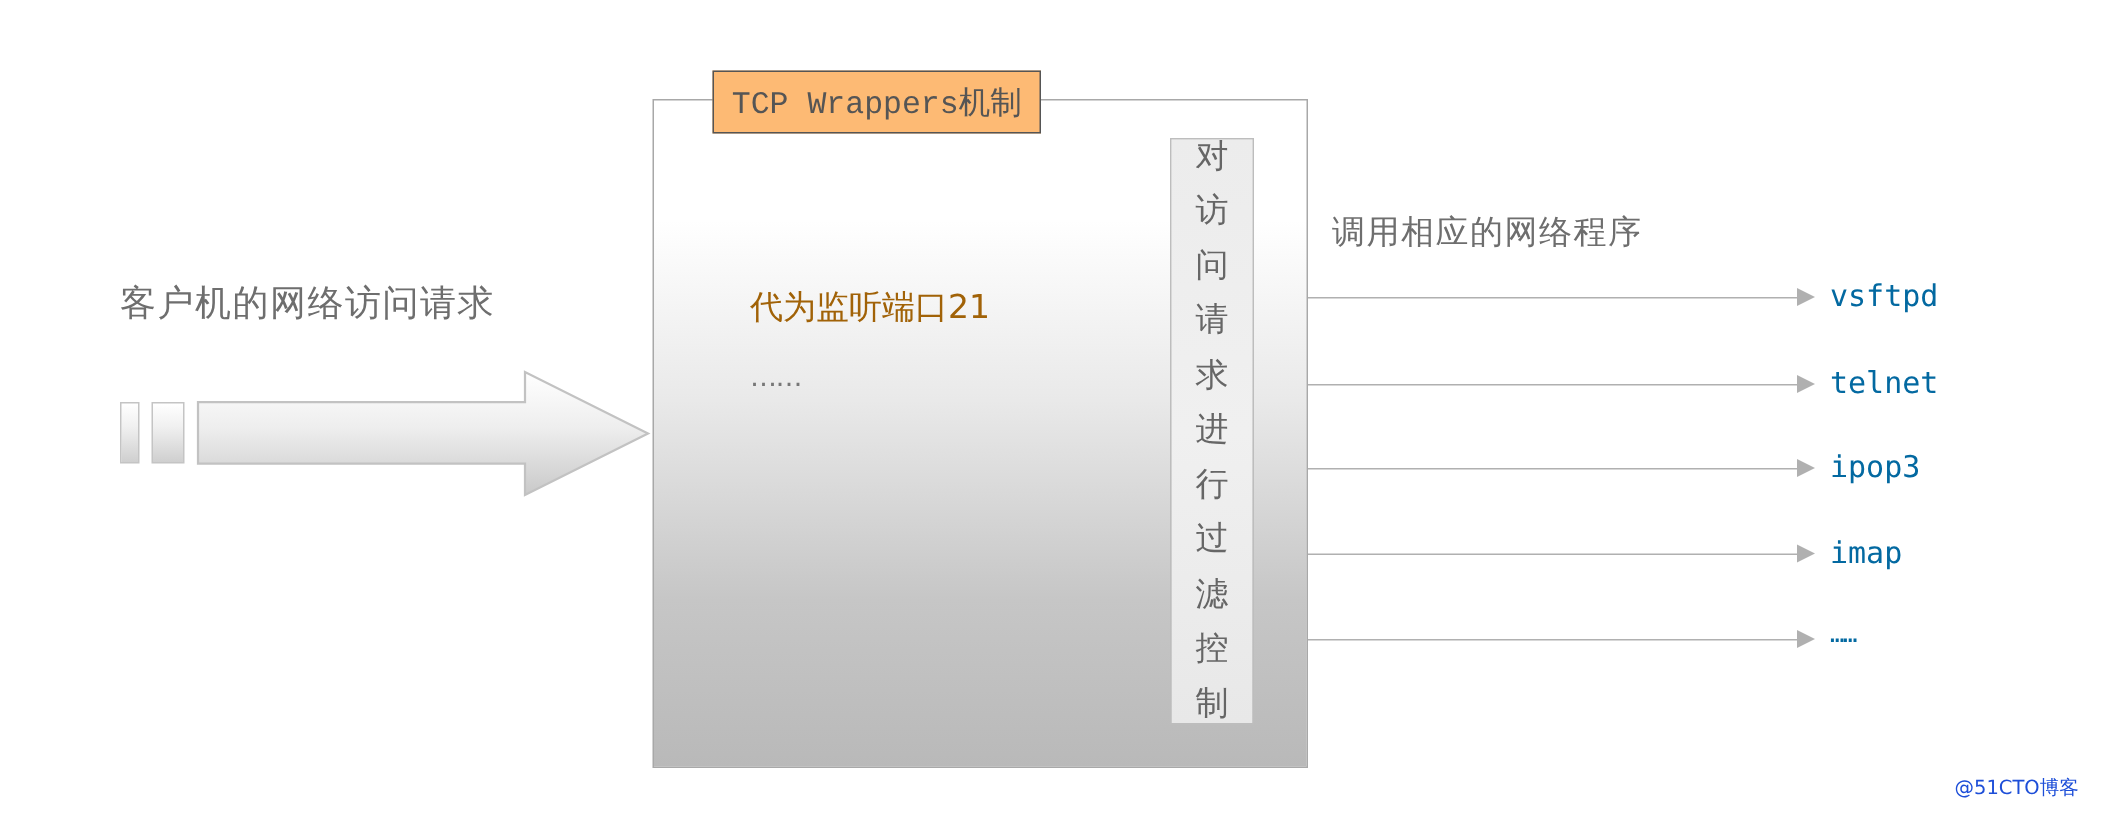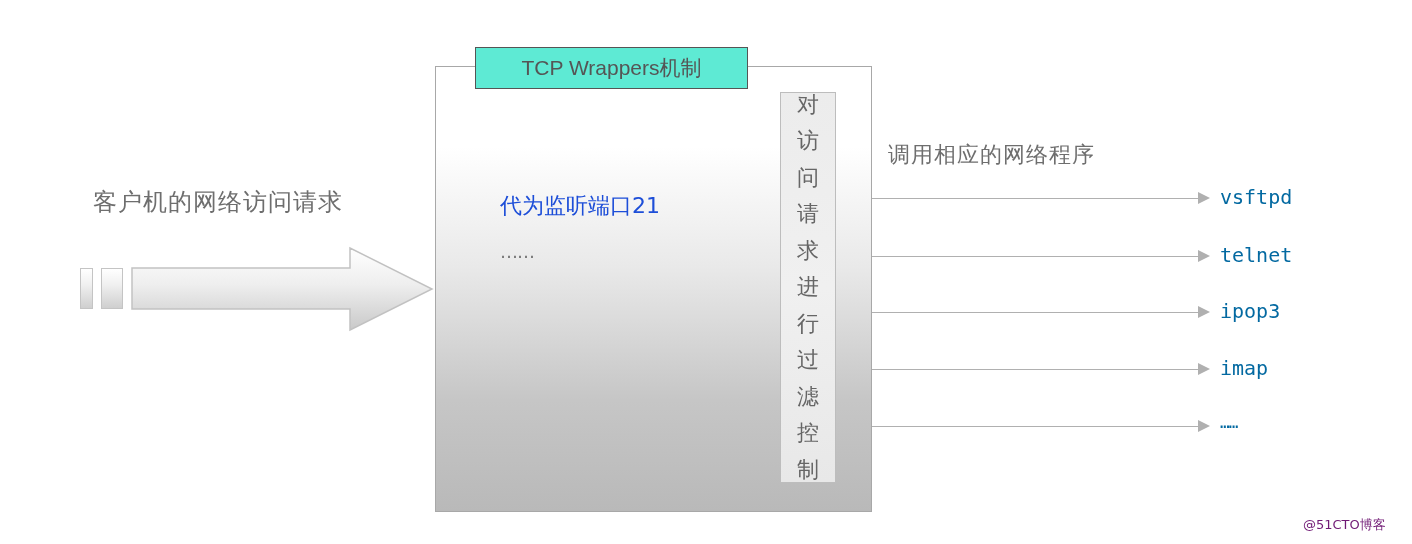--- a/index.html
+++ b/index.html
@@ -4,42 +4,42 @@
 <style>
   html, body { margin: 0; padding: 0; }
   body {
     width: 1412px; height: 544px; position: relative; overflow: hidden;
     background: #ffffff;
     font-family: "DejaVu Sans", sans-serif;
     color: #6a6a6a;
   }
   .abs { position: absolute; }
   .client-label {
-    left: 93px; top: 186px; font-size: 24px; letter-spacing: 1px; color: #6e6e6e;
+    left: 80px; top: 186px; font-size: 24px; letter-spacing: 1px; color: #6e6e6e;
     white-space: nowrap;
   }
   .bar {
     border: 1.5px solid #c4c4c4;
     background: linear-gradient(180deg, #ffffff 0%, #f0f0f0 40%, #cfcfcf 100%);
     box-sizing: border-box;
   }
   .outer-box {
     left: 435px; top: 66px; width: 437px; height: 446px;
     border: 1.5px solid #a8a8a8; box-sizing: border-box;
     background: linear-gradient(180deg, #ffffff 0%, #ffffff 18%, #e9e9e9 45%, #c6c6c6 75%, #b9b9b9 100%);
   }
   .title-box {
-    left: 475px; top: 47px; width: 273px; height: 42px;
-    border: 1.5px solid #555; background: #5eead4; box-sizing: border-box;
-    font-family: Liberation Sans, sans-serif; font-size: 21px; color: #555;
+    left: 475px; top: 47px; width: 219px; height: 42px;
+    border: 1.5px solid #555; background: #fdba74; box-sizing: border-box;
+    font-family: Liberation Mono, monospace; font-size: 21px; color: #555;
     display: flex; align-items: center; justify-content: center; white-space: nowrap;
   }
   .port-list { left: 500px; top: 180px; }
   .port-item {
-    font-size: 22px; color: #1d4ed8; height: 52px; line-height: 52px; white-space: nowrap;
+    font-size: 22px; color: #a16207; height: 52px; line-height: 52px; white-space: nowrap;
     font-family: "DejaVu Sans", sans-serif;
   }
   .port-item.ellipsis { font-size: 18px; letter-spacing: -1px; height: 40px; line-height: 40px; color: #777; }
   .filter-box {
     left: 780px; top: 92px; width: 56px; height: 391px;
     background: linear-gradient(180deg, #ececec 0%, #f0f0f0 50%, #e8e8e8 100%);
     border: 1px solid #bdbdbd; box-sizing: border-box;
     display: flex; flex-direction: column; align-items: center; justify-content: center;
   }
   .filter-char { font-size: 22px; line-height: 36.5px; color: #666; }
@@ -48,21 +48,21 @@
   }
   .prog-line { left: 872px; height: 0; width: 330px; border-top: 1.5px solid #b0b0b0; }
   .prog-head {
     width: 0; height: 0; border-top: 6px solid transparent; border-bottom: 6px solid transparent;
     border-left: 12px solid #b0b0b0;
   }
   .prog-name {
     left: 1220px; font-family: "DejaVu Sans Mono", monospace; font-size: 20px; color: #0369a1; white-space: nowrap;
   }
   .watermark {
-    left: 1303px; top: 516px; font-size: 13px; color: #701a75; white-space: nowrap;
+    left: 1303px; top: 516px; font-size: 13px; color: #1d4ed8; white-space: nowrap;
   }
 </style>
 </head>
 <body>
 
 <div class="abs client-label">客户机的网络访问请求</div>
 
 <div class="abs bar" style="left:80px; top:268px; width:13px; height:41px;"></div>
 <div class="abs bar" style="left:101px; top:268px; width:22px; height:41px;"></div>
 <svg class="abs" style="left:130px; top:246px;" width="306" height="86">

